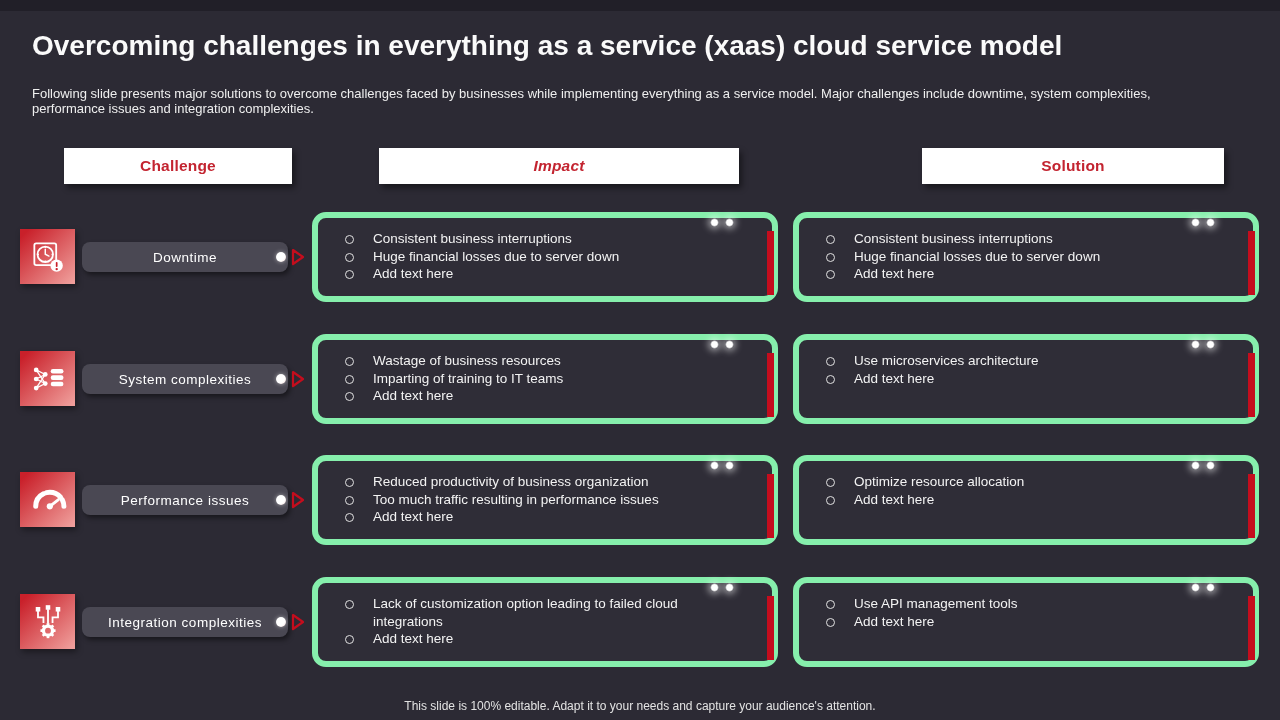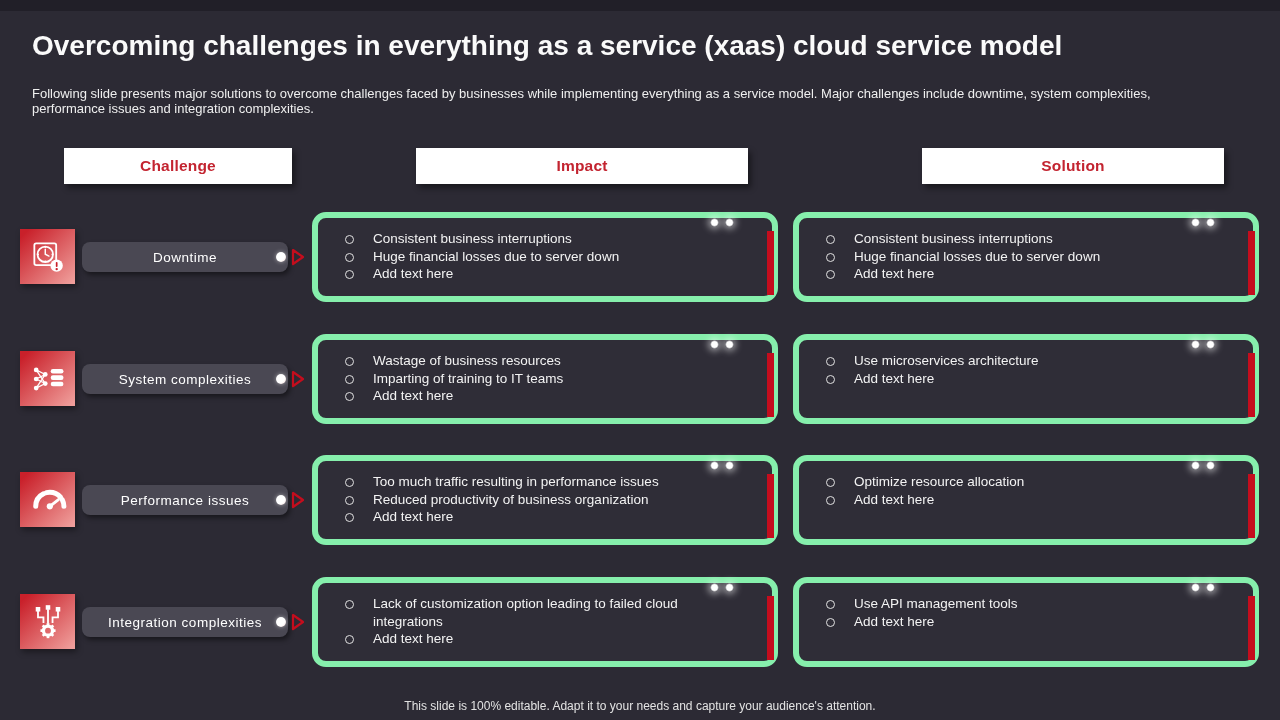--- a/index.html
+++ b/index.html
@@ -9,21 +9,21 @@
 
   .title{position:absolute;left:32px;top:30px;width:1220px;color:#fafafa;
          font-size:28px;font-weight:bold;letter-spacing:0;white-space:nowrap;}
   .subtitle{position:absolute;left:32px;top:86px;width:1175px;color:#efefef;
             font-size:13px;line-height:15px;font-weight:normal;}
 
   .hdr{position:absolute;top:148px;height:36px;background:#ffffff;color:#c32430;
        font-weight:bold;font-size:15.5px;display:flex;align-items:center;justify-content:center;
        box-shadow:3px 4px 6px rgba(0,0,0,.45);letter-spacing:.2px;}
   .hdr-challenge{left:64px;width:228px;}
-  .hdr-impact{left:416px;width:332px;}
+  .hdr-impact{left:379px;width:360px;font-style:italic;}
   .hdr-solution{left:874px;width:302px;margin-left:48px;}
 
   .row{position:absolute;left:0;width:1280px;height:90px;}
   .r1{top:212px}.r2{top:334px}.r3{top:455px}.r4{top:577px}
 
   .tile{position:absolute;left:20px;top:17px;width:55px;height:55px;
         background:linear-gradient(135deg,#c9202a 8%,#ef9d9a 96%);
         display:flex;align-items:center;justify-content:center;
         box-shadow:2px 3px 6px rgba(0,0,0,.4);}
 
@@ -199,25 +199,25 @@
     <div class="chev">
       <svg width="16" height="18" viewBox="0 0 16 18">
           <path d="M3 2 L13 9 L3 16 Z" fill="none" stroke="#c40d1d" stroke-width="2.2" stroke-linejoin="round"></path>
         </svg>
     </div>
     <div class="box box-impact">
       <div class="glow"><span></span><span></span></div>
       <div class="bullets">
           <div class="bullet">
             <span class="marker"></span>
+            <span>Reduced productivity of business organization</span>
+          </div>
+          <div class="bullet">
+            <span class="marker"></span>
             <span>Too much traffic resulting in performance issues</span>
-          </div>
-          <div class="bullet">
-            <span class="marker"></span>
-            <span>Reduced productivity of business organization</span>
           </div>
           <div class="bullet">
             <span class="marker"></span>
             <span>Add text here</span>
           </div>
         </div>
       <div class="redbar"></div>
     </div>
     <div class="box box-solution">
       <div class="glow"><span></span><span></span></div>

